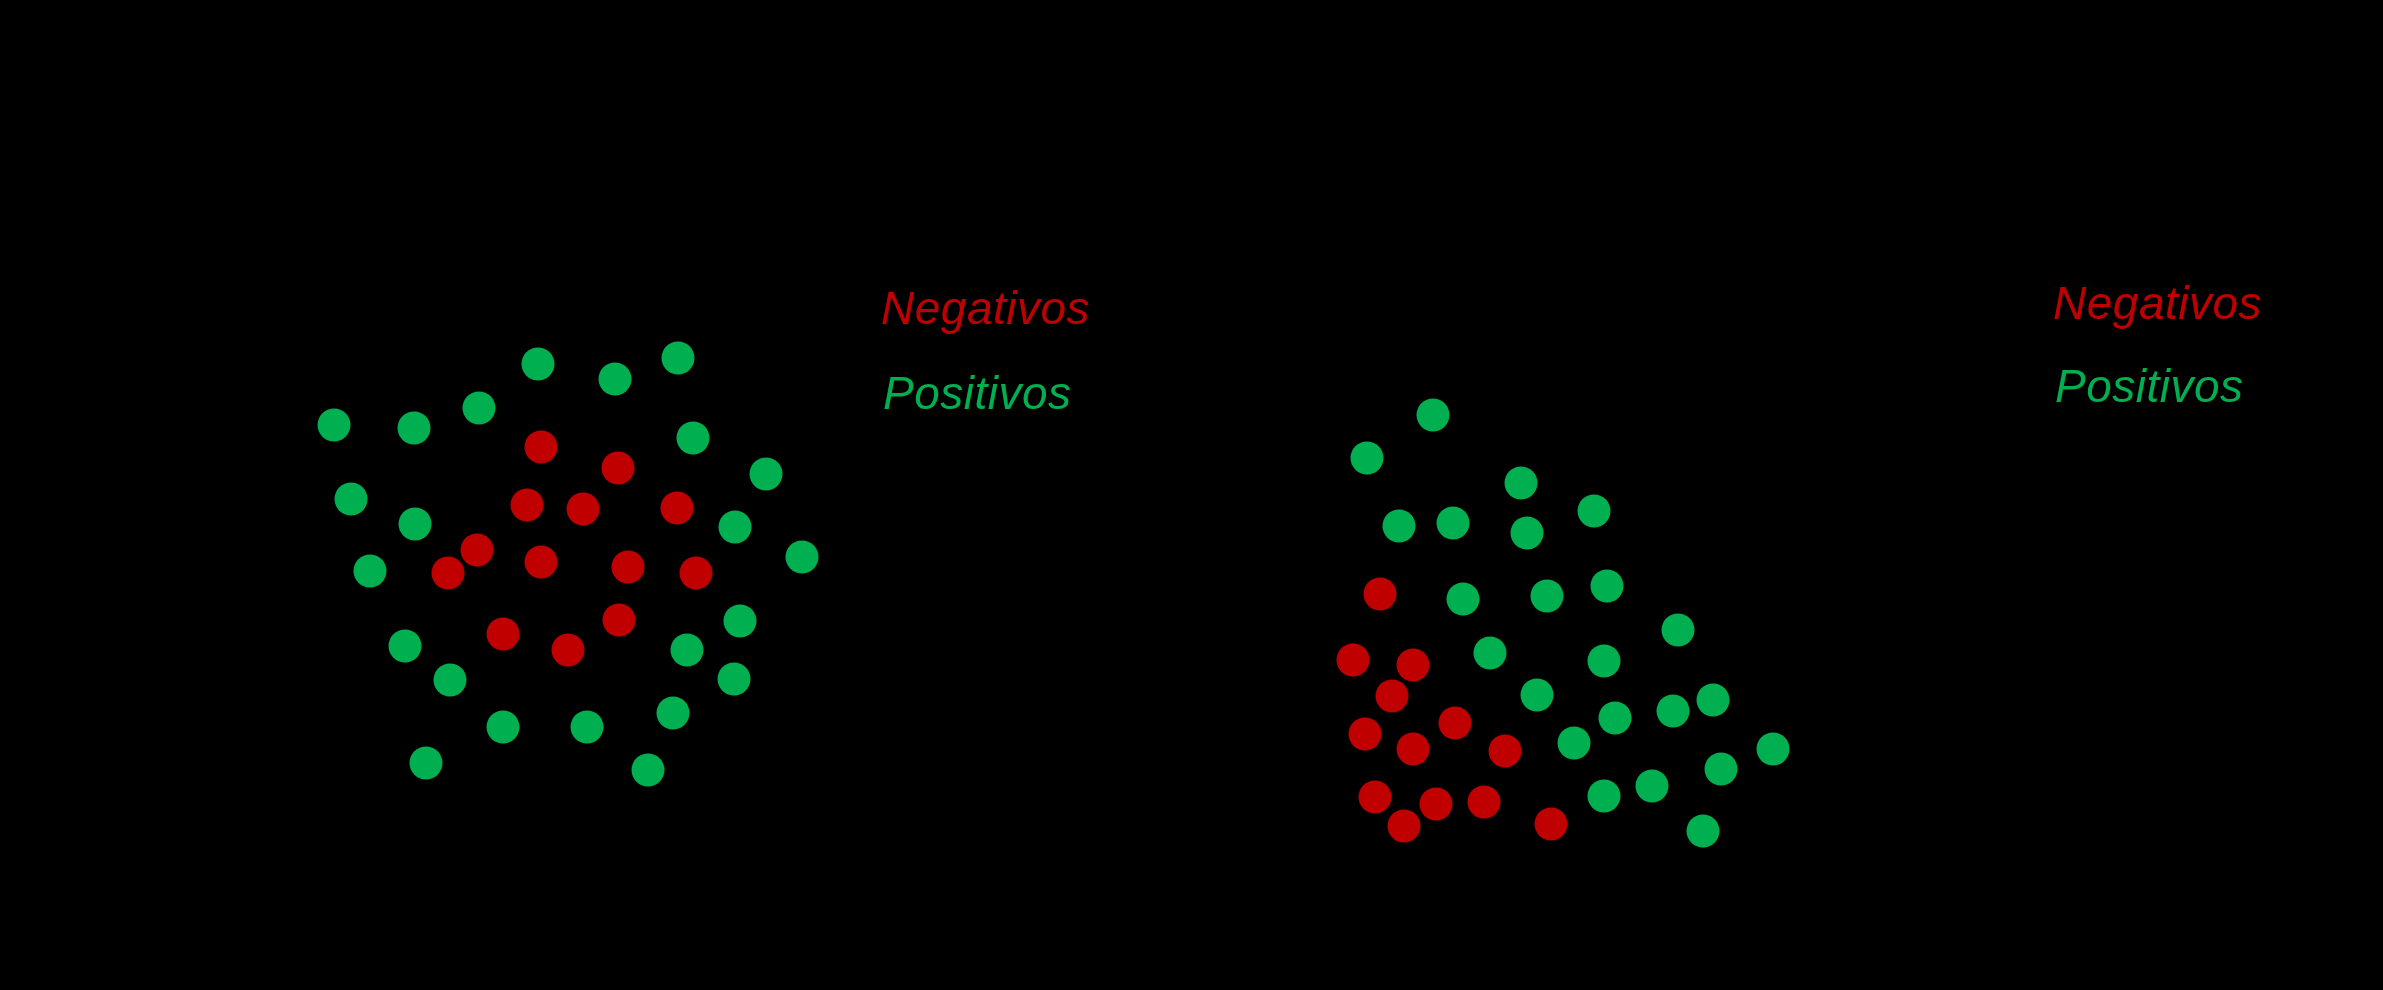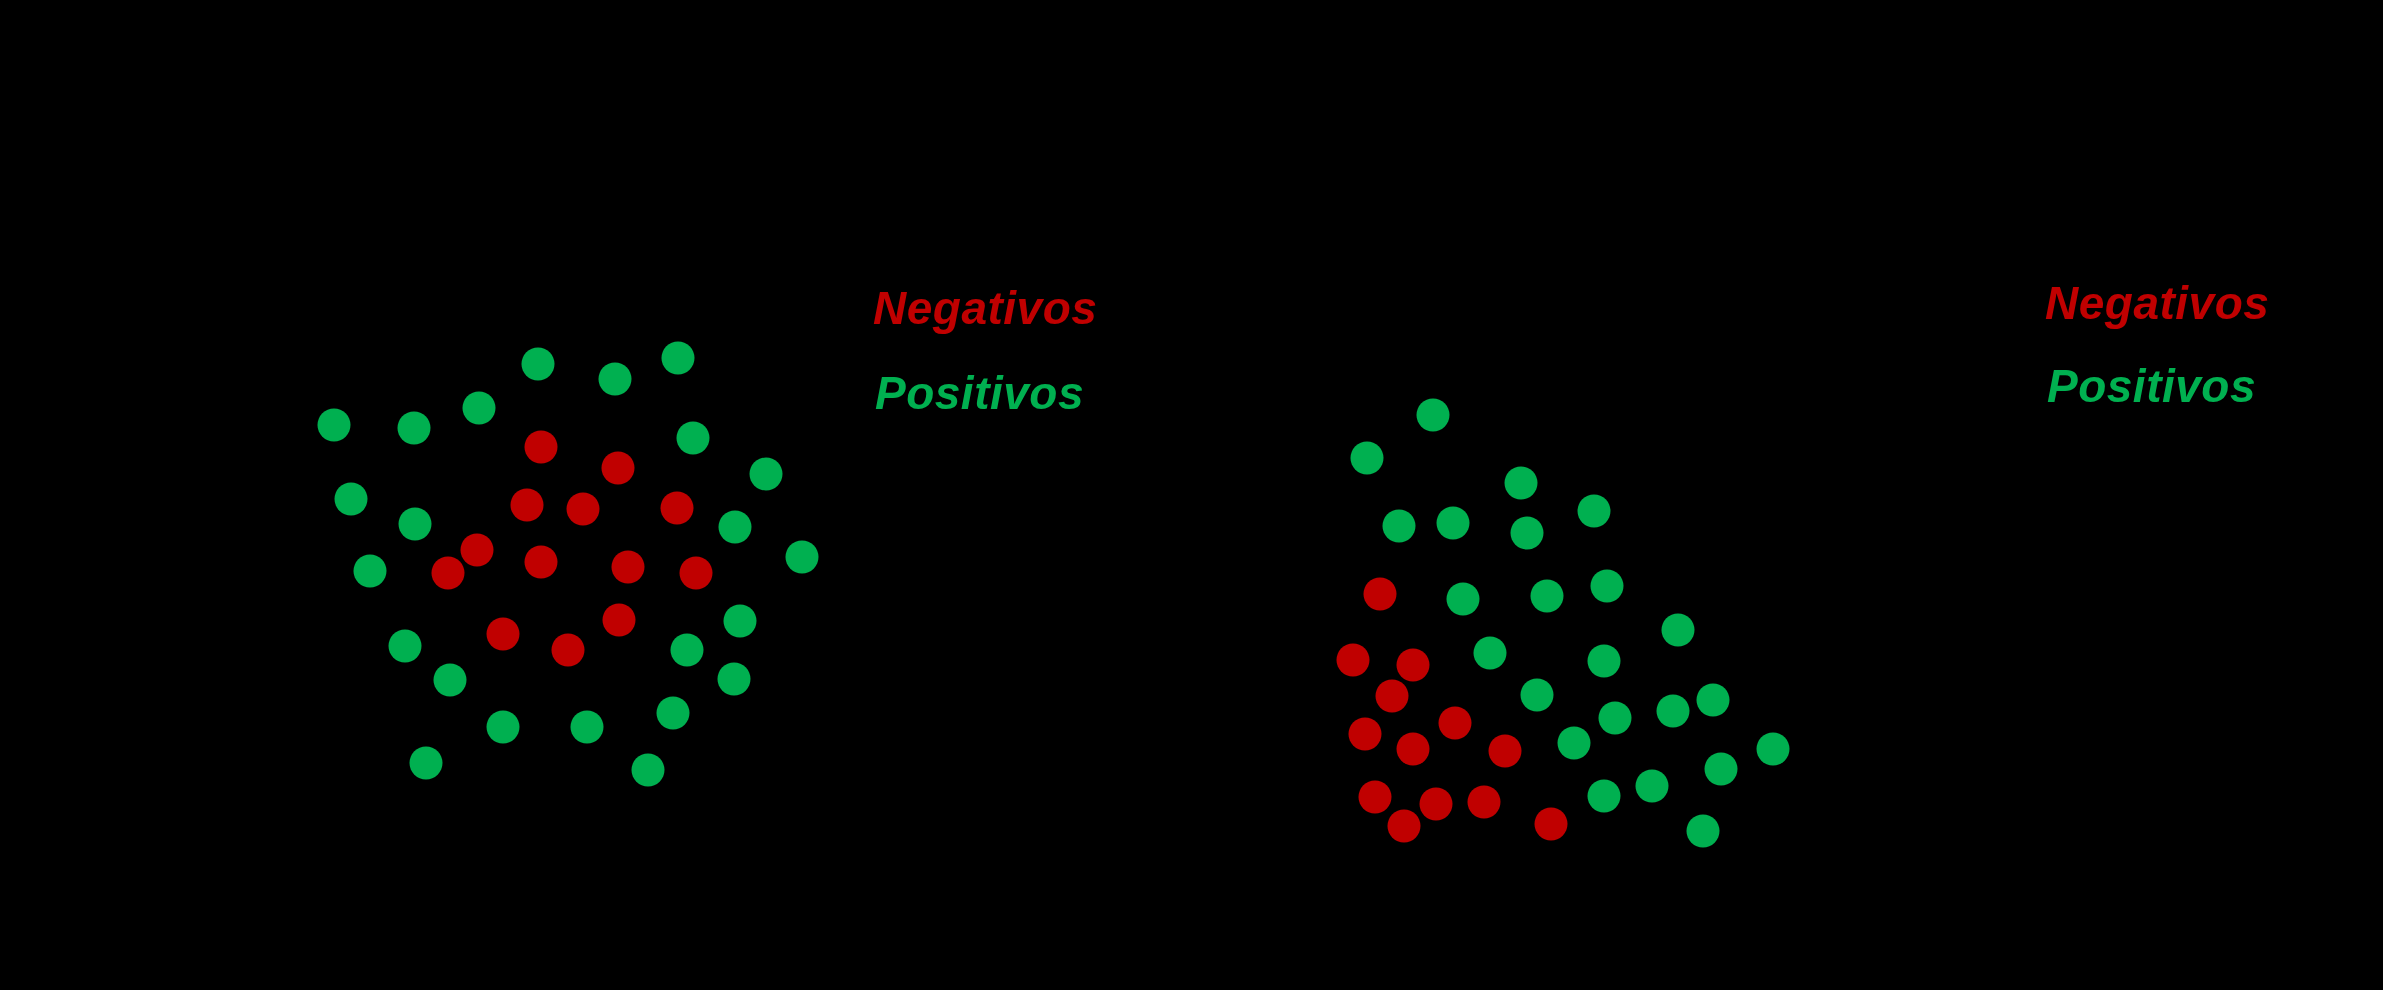--- a/index.html
+++ b/index.html
@@ -17,26 +17,27 @@
   .dot {
     position: absolute;
     width: 33px;
     height: 33px;
     border-radius: 50%;
     transform: translate(-50%, -50%);
   }
   .legend-label {
     position: absolute;
     font-family: "Liberation Sans", sans-serif;
-    font-weight: bold;
+    font-weight: normal;
     font-style: italic;
     font-size: 46px;
     line-height: 1;
     letter-spacing: 0.5px;
     white-space: nowrap;
+    margin-left: 8px;
   }
   .legend-left-neg  { left: 873px;  top: 285px; }
   .legend-left-pos  { left: 875px;  top: 370px; }
   .legend-right-neg { left: 2045px; top: 280px; }
   .legend-right-pos { left: 2047px; top: 363px; }
 </style>
 </head>
 <body>
 
 <div id="canvas" style="background-color: rgb(0, 0, 0);">

